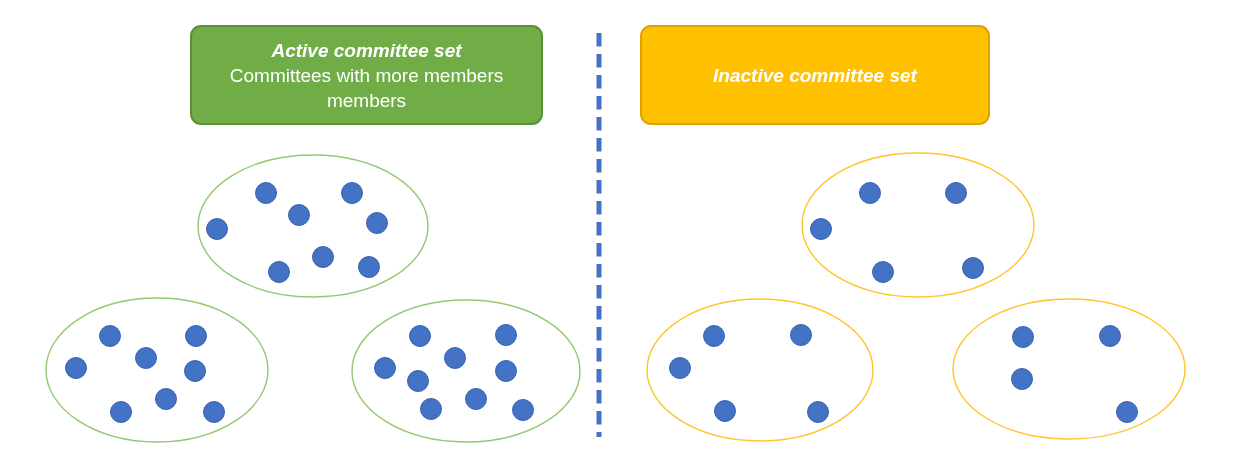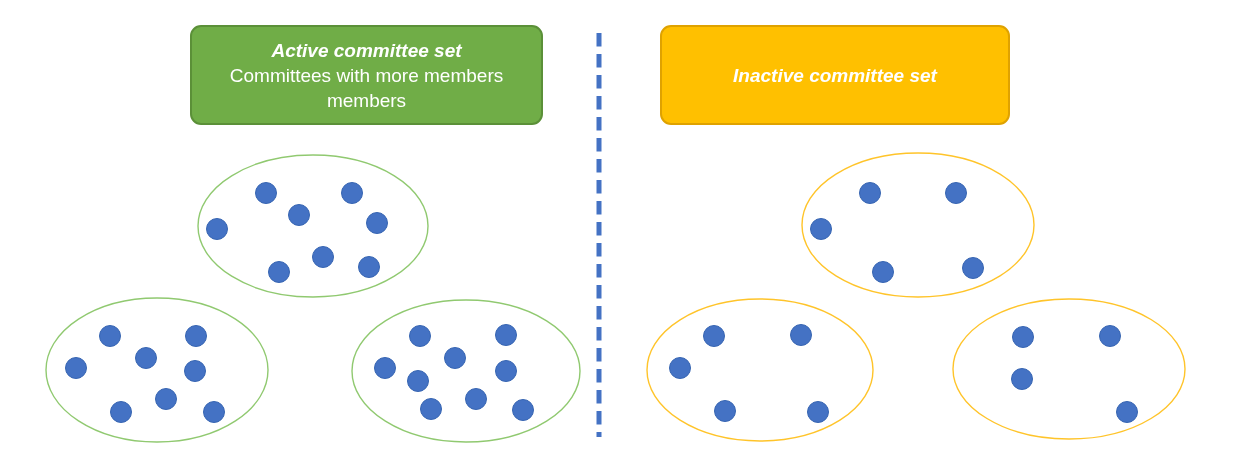--- a/index.html
+++ b/index.html
@@ -89,16 +89,16 @@
       <circle cx="1110" cy="336" r="10.5" fill="#4472C4" stroke="#3765B2" stroke-width="1"></circle>
       <circle cx="1022" cy="379" r="10.5" fill="#4472C4" stroke="#3765B2" stroke-width="1"></circle>
       <circle cx="1127" cy="412" r="10.5" fill="#4472C4" stroke="#3765B2" stroke-width="1"></circle>
     </svg>
 
   <div class="header-box" id="header-active" style="left: 190px; top: 25px; width: 353px; height: 100px; background: rgb(112, 173, 71); border-color: rgb(91, 144, 56); color: rgb(255, 255, 255);">
     <div class="title">Active committee set</div>
     <div class="subtitle" style="font-weight: normal;">Committees with more members members</div>
   </div>
 
-  <div class="header-box" id="header-inactive" style="left: 660px; top: 25px; width: 350px; height: 100px; background: rgb(255, 192, 0); border-color: rgb(223, 162, 0); color: rgb(255, 255, 255);">
+  <div class="header-box" id="header-inactive" style="left: 640px; top: 25px; width: 350px; height: 100px; background: rgb(255, 192, 0); border-color: rgb(223, 162, 0); color: rgb(255, 255, 255);">
     <div class="title">Inactive committee set</div>
   </div>
 </div>
 
 </body></html>

